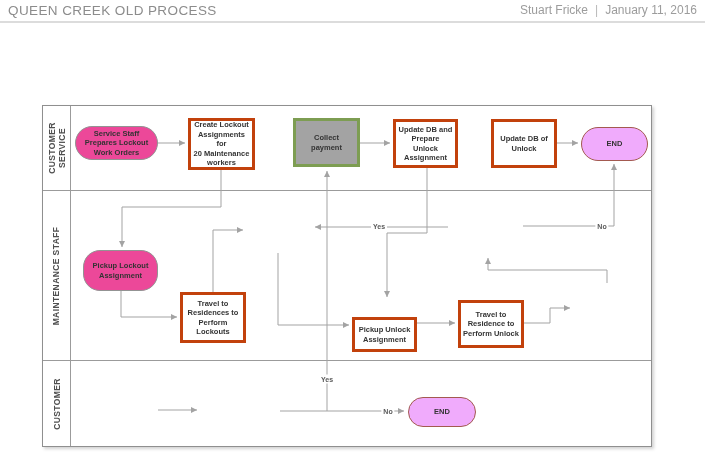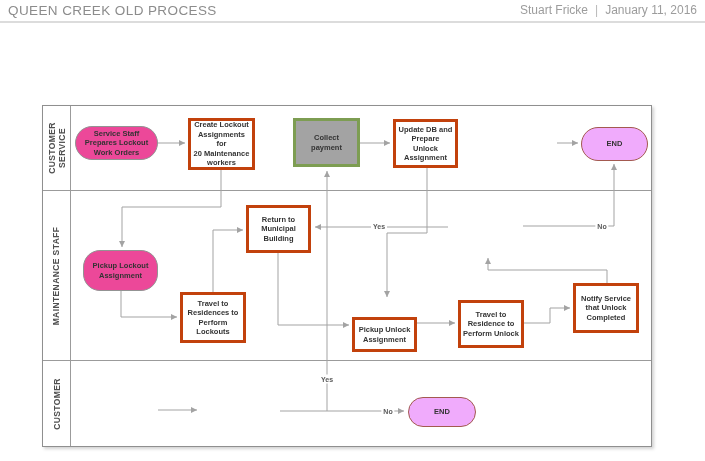--- a/index.html
+++ b/index.html
@@ -106,51 +106,45 @@
 workers</span>
   </div>
   <div class="node proc green" style="left:293px;top:118px;width:67px;height:49px">
     <span class="nlabel">Collect payment</span>
   </div>
   <div class="node proc" style="left:393px;top:119px;width:65px;height:49px">
     <span class="nlabel">Update DB and
 Prepare Unlock
 Assignment</span>
   </div>
+  <div class="node proc" style="left:491px;top:119px;width:66px;height:49px">
+    <span class="nlabel">Update DB of
+Unlock</span>
+  </div>
   <div class="node term red" style="left:581px;top:127px;width:67px;height:34px">
     <span class="nlabel">END</span>
   </div>
 
   <div class="node term" style="left:83px;top:250px;width:75px;height:41px">
     <span class="nlabel">Pickup Lockout
 Assignment</span>
   </div>
   <div class="node proc" style="left:180px;top:292px;width:66px;height:51px">
     <span class="nlabel">Travel to
 Residences to
 Perform Lockouts</span>
   </div>
-  <div class="node proc" style="left:246px;top:205px;width:65px;height:48px">
-    <span class="nlabel">Return to
-Municipal
-Building</span>
-  </div>
   <div class="node proc" style="left:352px;top:317px;width:65px;height:35px">
     <span class="nlabel">Pickup Unlock
 Assignment</span>
   </div>
   <div class="node proc" style="left:458px;top:300px;width:66px;height:48px">
     <span class="nlabel">Travel to
 Residence to
 Perform Unlock</span>
-  </div>
-  <div class="node proc" style="left:573px;top:283px;width:66px;height:50px">
-    <span class="nlabel">Notify Service
-that Unlock
-Completed</span>
   </div>
 
   <div class="node term red" style="left:408px;top:397px;width:68px;height:30px">
     <span class="nlabel">END</span>
   </div>
 
   <div class="elabel" style="left:379px;top:226px">Yes</div>
   <div class="elabel" style="left:602px;top:226px">No</div>
   <div class="elabel" style="left:327px;top:379px">Yes</div>
   <div class="elabel" style="left:388px;top:411px">No</div>

